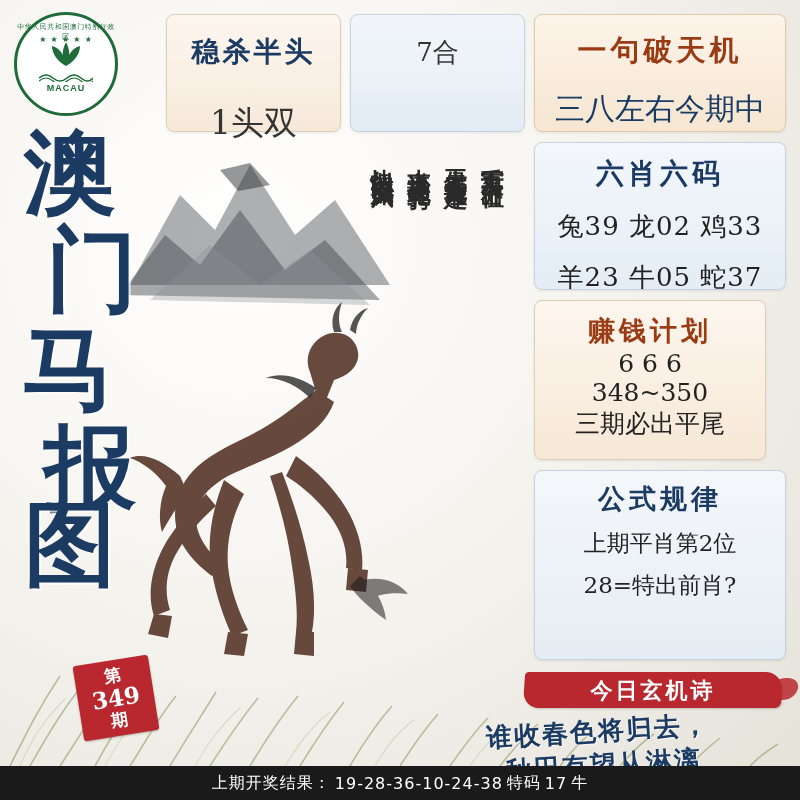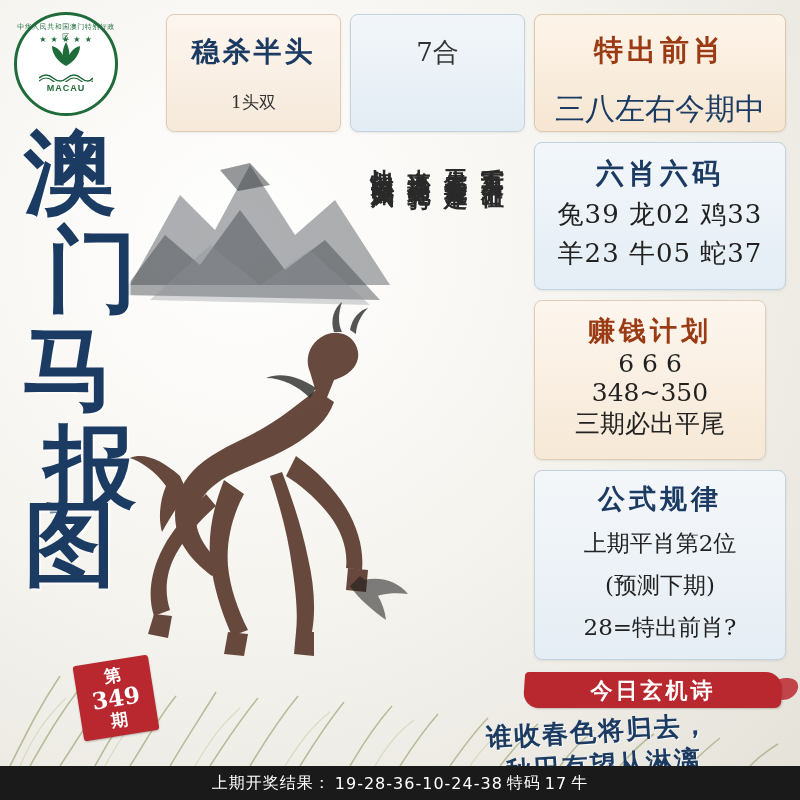--- a/index.html
+++ b/index.html
@@ -166,21 +166,21 @@
     color: #333;
   }
 
   
   #panel-kill-half {
     left: 166px; top: 14px; width: 175px; height: 118px;
     background: linear-gradient(180deg, #fdf6ef 0%, #f6e9da 100%);
     border-color: #e0cdb6;
   }
   #panel-kill-half .p-title { font-size: 28px; color: #1b3b63; margin-top: 18px; }
-  #panel-kill-half .p-val { font-size: 17px; margin-top: 20px; }
+  #panel-kill-half .p-val { font-size: 33px; margin-top: 30px; }
 
   #panel-kill-one {
     left: 350px; top: 14px; width: 175px; height: 118px;
     background: linear-gradient(180deg, #f2f6fa 0%, #e3ecf4 100%);
     border-color: #c3d3e0;
   }
   #panel-kill-one .p-title { font-size: 28px; color: #1b3b63; margin-top: 18px; }
   #panel-kill-one .p-val { font-size: 26px; margin-top: 20px; }
 
   #panel-oneline {
@@ -191,21 +191,21 @@
   #panel-oneline .p-title { font-size: 29px; color: #9a3b14; margin-top: 16px; letter-spacing: 4px; }
   #panel-oneline .p-val { font-size: 30px; margin-top: 18px; color: #1b3b63; }
 
   
   #panel-six {
     left: 534px; top: 142px; width: 252px; height: 148px;
     background: linear-gradient(180deg, #f3f7fb 0%, #e4edf5 100%);
     border-color: #c3d3e0;
   }
   #panel-six .p-title { font-size: 28px; color: #1b3b63; margin-top: 12px; letter-spacing: 4px; }
-  #panel-six .row { font-size: 26px; margin-top: 4px; color: #222; letter-spacing: 1px; }
+  #panel-six .row { font-size: 26px; margin-top: 16px; color: #222; letter-spacing: 1px; }
 
   
   #panel-money {
     left: 534px; top: 300px; width: 232px; height: 160px;
     background: linear-gradient(180deg, #fdf6ee 0%, #f6e8d6 100%);
     border-color: #e0cdb6;
   }
   #panel-money .p-title { font-size: 27px; color: #9a3b14; margin-top: 12px; letter-spacing: 4px; }
   #panel-money .line { font-size: 25px; color: #222; }
 
@@ -404,41 +404,40 @@
   <div class="panel" id="panel-kill-half">
     <div class="p-title">稳杀半头</div>
     <div class="p-val">1头双</div>
   </div>
 
   <div class="panel" id="panel-kill-one">
     <div class="p-val">7合</div>
   </div>
 
   <div class="panel" id="panel-oneline">
-    <div class="p-title">特出前肖</div>
+    <div class="p-title">一句破天机</div>
     <div class="p-val">三八左右今期中</div>
   </div>
 
   <div class="panel" id="panel-six">
     <div class="p-title">六肖六码</div>
     <div class="row">兔39 龙02 鸡33</div>
     <div class="row">羊23 牛05 蛇37</div>
   </div>
 
   <div class="panel" id="panel-money">
     <div class="p-title">赚钱计划</div>
     <div class="line">6 6 6</div>
     <div class="line">348~350</div>
     <div class="line">三期必出平尾</div>
   </div>
 
   <div class="panel" id="panel-formula">
     <div class="p-title">公式规律</div>
     <div class="line">上期平肖第2位</div>
-    <div class="line">(预测下期)</div>
     <div class="line">28=特出前肖?</div>
   </div>
 
   <div class="riddle-banner">
     <div class="brush"></div>
     <span class="txt">今日玄机诗</span>
   </div>
   <div class="riddle-line" id="riddle-line-1">谁收春色将归去，</div>
   <div class="riddle-line" id="riddle-line-2">秋田有望从淋漓</div>
 

